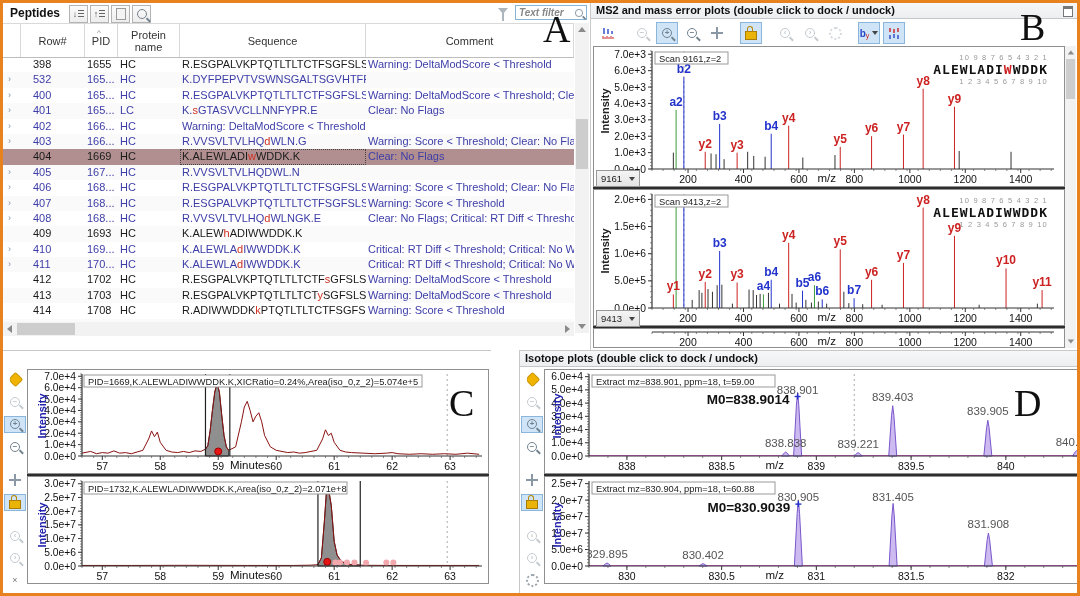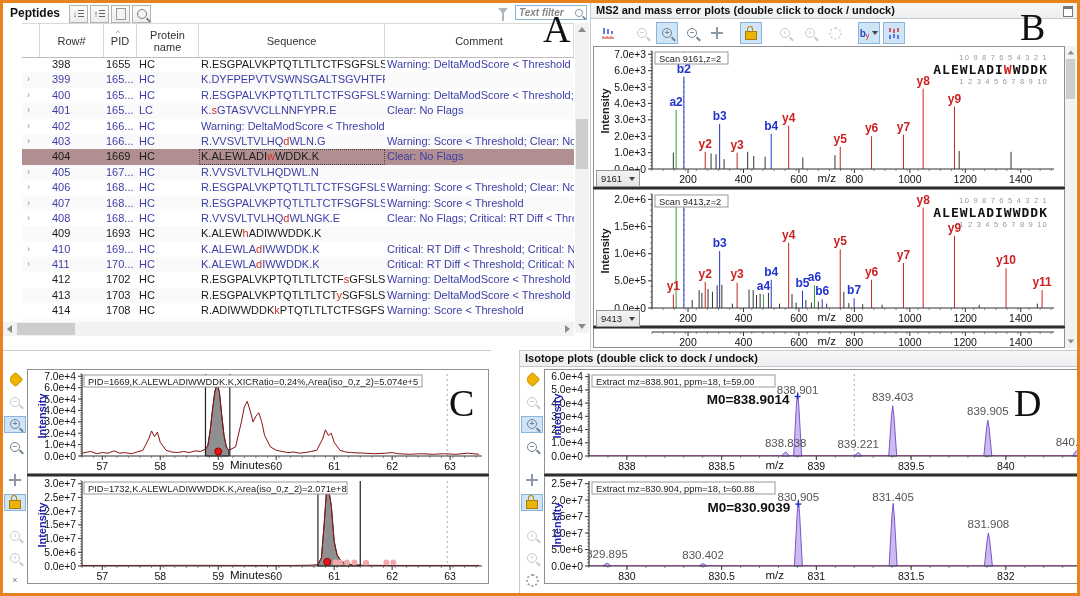--- a/index.html
+++ b/index.html
@@ -18,21 +18,21 @@
   
   #pa-title{position:absolute;left:7px;top:3px;font-size:12px;font-weight:bold;color:#111;}
   .tbtn{width:17px;height:16px;border:1px solid #b3b3b3;background:linear-gradient(#fbfbfb,#ededed);
         display:inline-flex;align-items:center;justify-content:center;font-size:8px;color:#555;margin-right:2px;}
   #pa-toolbar{position:absolute;left:66px;top:2px;display:flex;}
   #filter-box{position:absolute;right:3px;top:2px;width:72px;height:15px;border:1px solid #85b4d6;background:#fff;
         font-size:10px;color:#888;font-style:italic;padding:1px 12px 0 3px;box-sizing:border-box;white-space:nowrap;overflow:hidden;font-weight:bold;}
   #filter-mag{position:absolute;right:6px;top:5px;}
   #funnel{position:absolute;right:82px;top:5px;width:0;height:0;border-left:5px solid transparent;border-right:5px solid transparent;border-top:6px solid #aeb6bd;}
   #funnel::after{content:"";position:absolute;left:-1px;top:-1px;width:2px;height:8px;background:#aeb6bd;}
-  .grid{display:grid;grid-template-columns:18px 64px 33px 62px 186px 1fr;align-items:stretch;margin-left:19px;}
+  .grid{display:grid;grid-template-columns:18px 64px 33px 62px 186px 1fr;align-items:stretch;}
   #thead{position:absolute;left:0;top:20px;right:16px;height:33px;border-bottom:1px solid #bdbdbd;border-top:1px solid #d9d9d9;font-size:11px;color:#333;}
   #thead .hc{border-right:1px solid #d8d8d8;display:flex;align-items:center;justify-content:center;text-align:center;line-height:12px;position:relative;}
   #pid-sort{position:absolute;top:-12px;left:50%;margin-left:-4px;font-size:8px;color:#888;}
   #tbody{position:absolute;left:0;top:54px;right:16px;bottom:17px;overflow:hidden;font-size:11px;}
   .trow{height:15.4px;line-height:15px;white-space:nowrap;}
   .trow:nth-child(even){background:#fafafa;}
   .trow.sel{background:#b18f90;}
   .cell{overflow:hidden;padding-left:2px;}
   .c-exp{color:#7a8aa0;font-size:9px;padding-left:5px;}
   .c-row{padding-left:12px;}
@@ -118,21 +118,21 @@
         <div class="trow grid">
           <div class="cell c-exp"></div>
           <div class="cell c-row blk">398</div>
           <div class="cell blk">1655</div>
           <div class="cell blk">HC</div>
           <div class="cell seqcell"><span class="blk">R.ESGPALVKPTQTLTLTCTFSGFSLSTAGMSVG</span></div>
           <div class="cell cmt">Warning: DeltaModScore &lt; Threshold</div>
         </div>
         <div class="trow grid">
           <div class="cell c-exp">›</div>
-          <div class="cell c-row lnk">399</div>
+          <div class="cell c-row lnk">532</div>
           <div class="cell lnk">165...</div>
           <div class="cell lnk">HC</div>
           <div class="cell seqcell"><span class="lnk">K.DYFPEPVTVSWNSGALTSGVHTFPAVLQ.S</span></div>
           <div class="cell cmt"></div>
         </div>
         <div class="trow grid">
           <div class="cell c-exp">›</div>
           <div class="cell c-row lnk">400</div>
           <div class="cell lnk">165...</div>
           <div class="cell lnk">HC</div>

